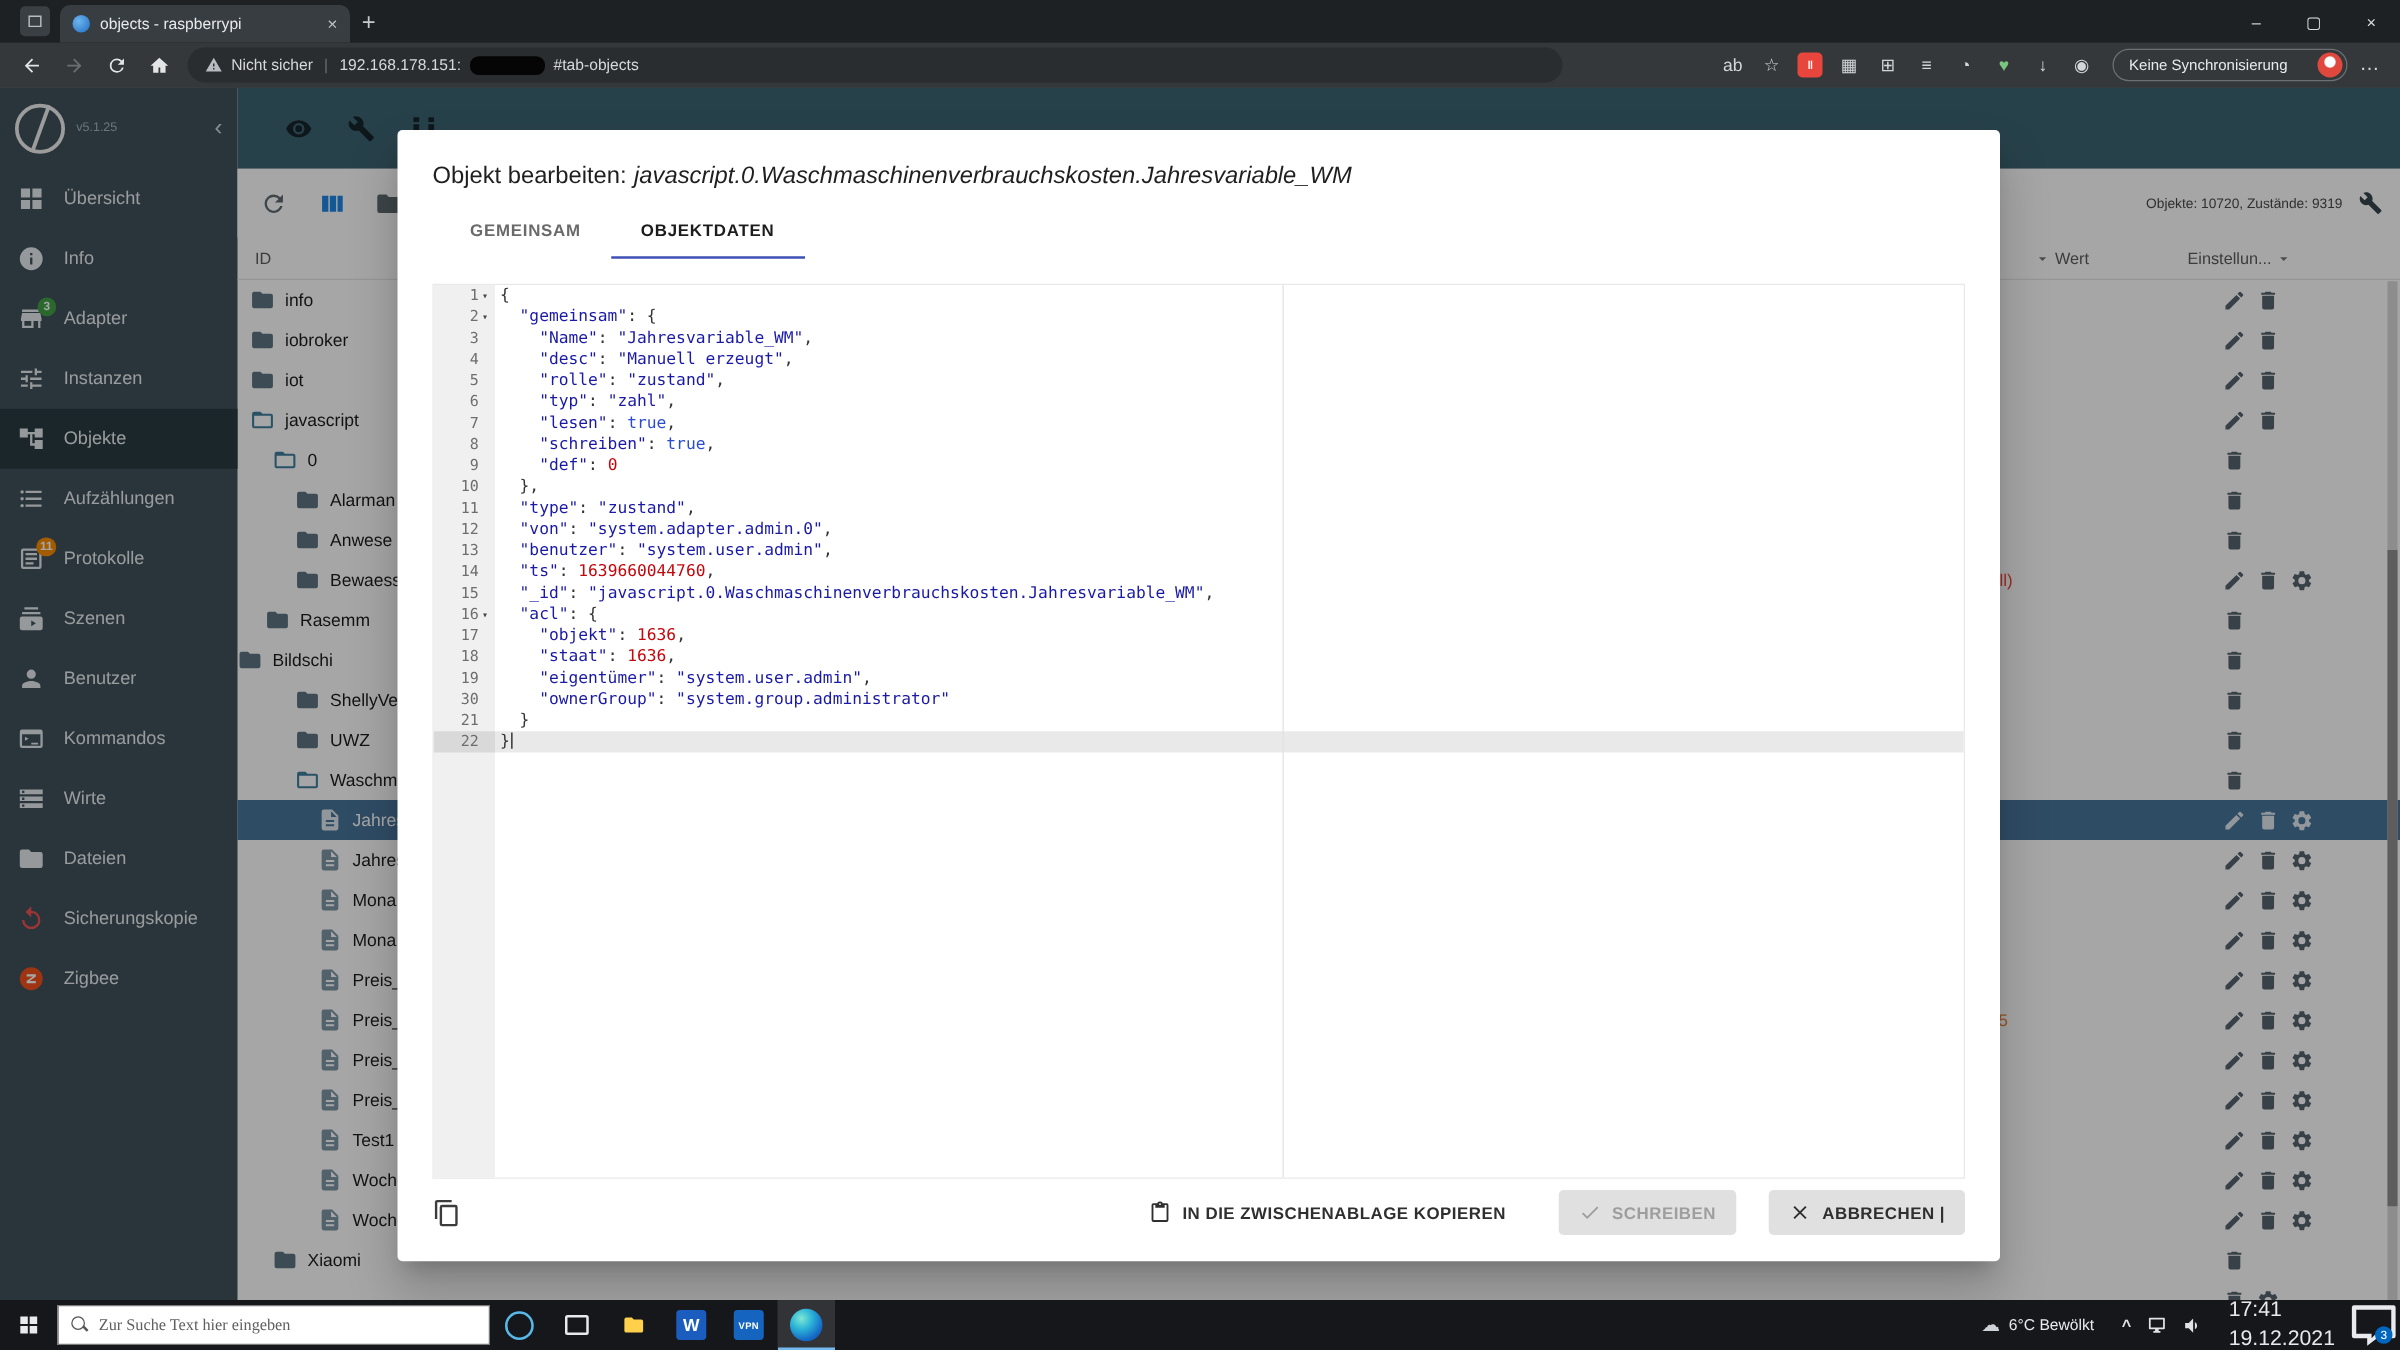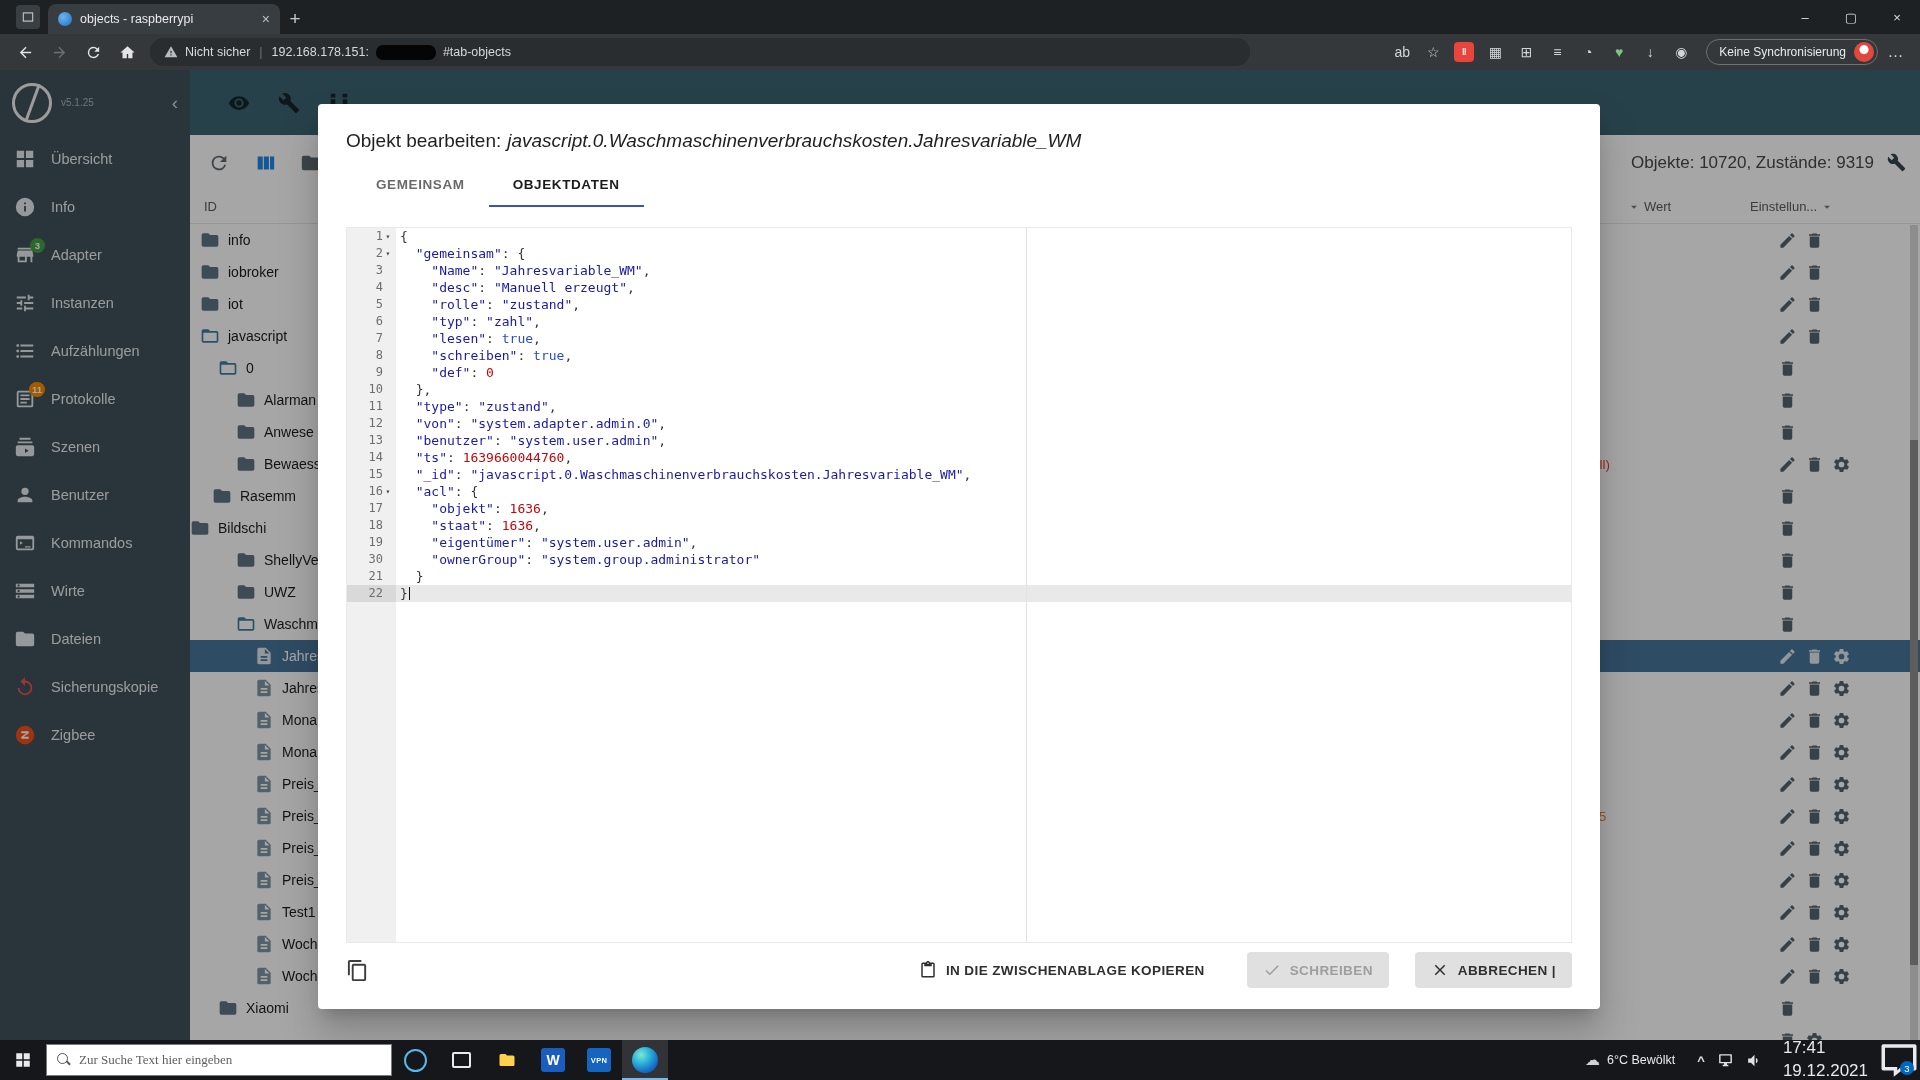--- a/index.html
+++ b/index.html
@@ -23,21 +23,21 @@
 .nav-btn{width:30px;height:30px;display:flex;align-items:center;justify-content:center;color:#e2e4e6}
 .nav-btn .svgi{width:17px;height:17px}
 .nav-btn.disabled{color:#6b6f73}
 .addressbar{width:1100px;height:28px;margin-left:4px;background:#2a2d30;border-radius:14px;display:flex;align-items:center;gap:7px;padding:0 14px;color:#d6d9dc;font-size:12.5px}
 .addr-warn{width:14px;height:14px;color:#b8bcc0}
 .addr-sep{color:#6b6f73;padding:0 2px}
 .redaction{width:60px;height:15px;background:#050505;border-radius:7px}
 #ext-icons{margin-left:auto;display:flex;align-items:center;gap:5px}
 .ext{width:26px;height:26px;display:flex;align-items:center;justify-content:center;color:#d3d6d9;font-size:14px;border-radius:4px}
 .ext-bg{width:20px;height:20px;margin:0 3px;font-size:9px;font-weight:bold}
-.sync-pill{height:26px;margin-left:8px;border:1px solid #6b7074;border-radius:14px;display:flex;align-items:center;gap:8px;padding:0 3px 0 12px;color:#e8eaed;font-size:12px;white-space:nowrap}
+.sync-pill{height:26px;margin-left:8px;border:1px solid #6b7074;border-radius:14px;display:flex;align-items:center;gap:24px;padding:0 3px 0 12px;color:#e8eaed;font-size:12px;white-space:nowrap}
 .avatar{width:20px;height:20px;border-radius:50%;background:radial-gradient(circle at 50% 38%,#ffffff 0 4px,#e0483e 5px)}
 .menu-dots{width:28px;display:flex;align-items:center;justify-content:center;color:#d3d6d9;font-size:16px;letter-spacing:1px}
 
 
 #app{position:absolute;top:70px;left:0;width:1920px;height:970px;background:#fff}
 .sidebar{position:absolute;left:0;top:0;width:190px;height:100%;background:#3f525b;color:#fff}
 .sb-head{height:65px;display:flex;align-items:center;gap:9px;padding:0 12px;position:relative}
 .logo{width:40px;height:40px;border:3px solid #f0f0f0;border-radius:50%;position:relative;flex:0 0 auto}
 .logo::after{content:"";position:absolute;left:16px;top:-3px;width:3px;height:40px;background:#f0f0f0;transform:rotate(20deg)}
 .version{font-size:10px;color:#a7b6bd}
@@ -46,21 +46,21 @@
 .sb-item.selected{background:#2a3b43}
 .sb-icon{width:22px;height:22px;position:relative;color:#e6ebee;flex:0 0 auto}
 .badge{position:absolute;top:-6px;right:-9px;min-width:15px;height:15px;border-radius:8px;padding:0 3px;font-size:9.5px;font-weight:bold;color:#fff;display:flex;align-items:center;justify-content:center}
 
 .main{position:absolute;left:190px;top:0;width:1730px;height:100%}
 .appbar{height:65px;background:#3d6472;display:flex;align-items:center;gap:28px;padding-left:38px}
 .appbar .svgi{width:22px;height:22px;color:#16262b}
 .toolbar2{height:55px;background:#fff;display:flex;align-items:center;gap:24px;padding-left:18px;position:relative}
 .toolbar2 .svgi{width:22px;height:22px;color:#5f6a70}
 .ic-blue{color:#1e88e5 !important}
-.stats{position:absolute;right:46px;font-size:17px;color:#4a4a4a}
+.stats{position:absolute;right:46px;font-size:11px;color:#4a4a4a}
 .stats-wrench{position:absolute !important;right:14px;width:19px !important;height:19px !important;color:#37474f !important}
 .grid-head{height:34px;position:relative;font-size:13px;color:#5c5c5c;border-bottom:1px solid #e6e6e6;display:flex;align-items:center}
 .col-id{padding-left:14px}
 .col-wert{position:absolute;left:1437px;display:flex;align-items:center;gap:3px}
 .col-set{position:absolute;left:1560px;display:flex;align-items:center;gap:3px}
 .caret{width:14px;height:14px;color:#777}
 #tree-rows{position:relative}
 .row{height:32px;display:flex;align-items:center;position:relative;font-size:14px;color:#1d1d1d}
 .row.selected{background:#49769b;color:#fff}
 .tree-cell{display:flex;align-items:center;gap:8px;min-width:0}
@@ -255,20 +255,28 @@
           </span>
           <span>Adapter</span>
         </div>
         <div class="sb-item">
           <span class="svgi sb-icon">
             <svg viewBox="0 0 24 24">
               <path d="M3 17v2h6v-2H3zM3 5v2h10V5H3zm10 16v-2h8v-2h-8v-2h-2v6h2zM7 9v2H3v2h4v2h2V9H7zm14 4v-2H11v2h10zm-6-4h2V7h4V5h-4V3h-2v6z"></path>
             </svg>
           </span>
           <span>Instanzen</span>
+        </div>
+        <div class="sb-item selected">
+          <span class="svgi sb-icon">
+            <svg viewBox="0 0 24 24">
+              <path d="M22 11V3h-7v3H9V3H2v8h7V8h2v10h4v3h7v-8h-7v3h-2V8h2v3h7z"></path>
+            </svg>
+          </span>
+          <span>Objekte</span>
         </div>
         <div class="sb-item">
           <span class="svgi sb-icon">
             <svg viewBox="0 0 24 24">
               <path d="M4 10.5a1.5 1.5 0 1 0 .01 3.01A1.5 1.5 0 0 0 4 10.5zm0-6a1.5 1.5 0 1 0 .01 3.01A1.5 1.5 0 0 0 4 4.5zm0 12a1.5 1.5 0 1 0 .01 3.01A1.5 1.5 0 0 0 4 16.5zM7 19h14v-2H7v2zm0-6h14v-2H7v2zm0-8v2h14V5H7z"></path>
             </svg>
           </span>
           <span>Aufzählungen</span>
         </div>
         <div class="sb-item">

